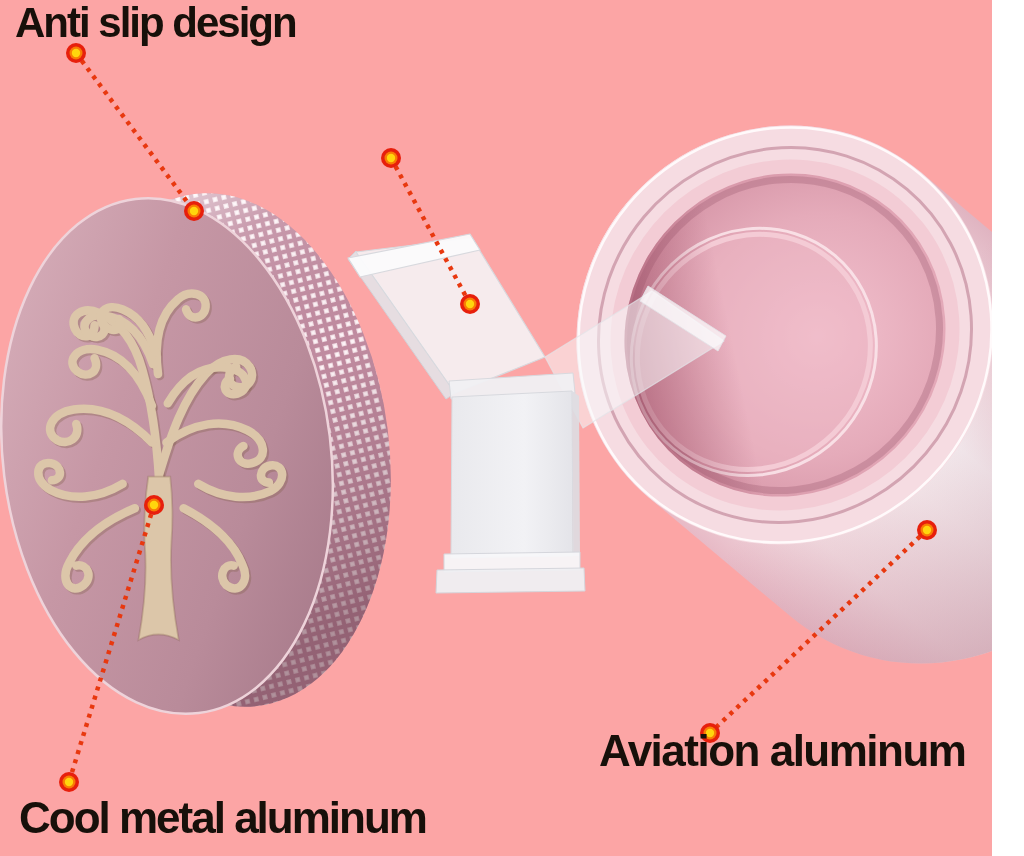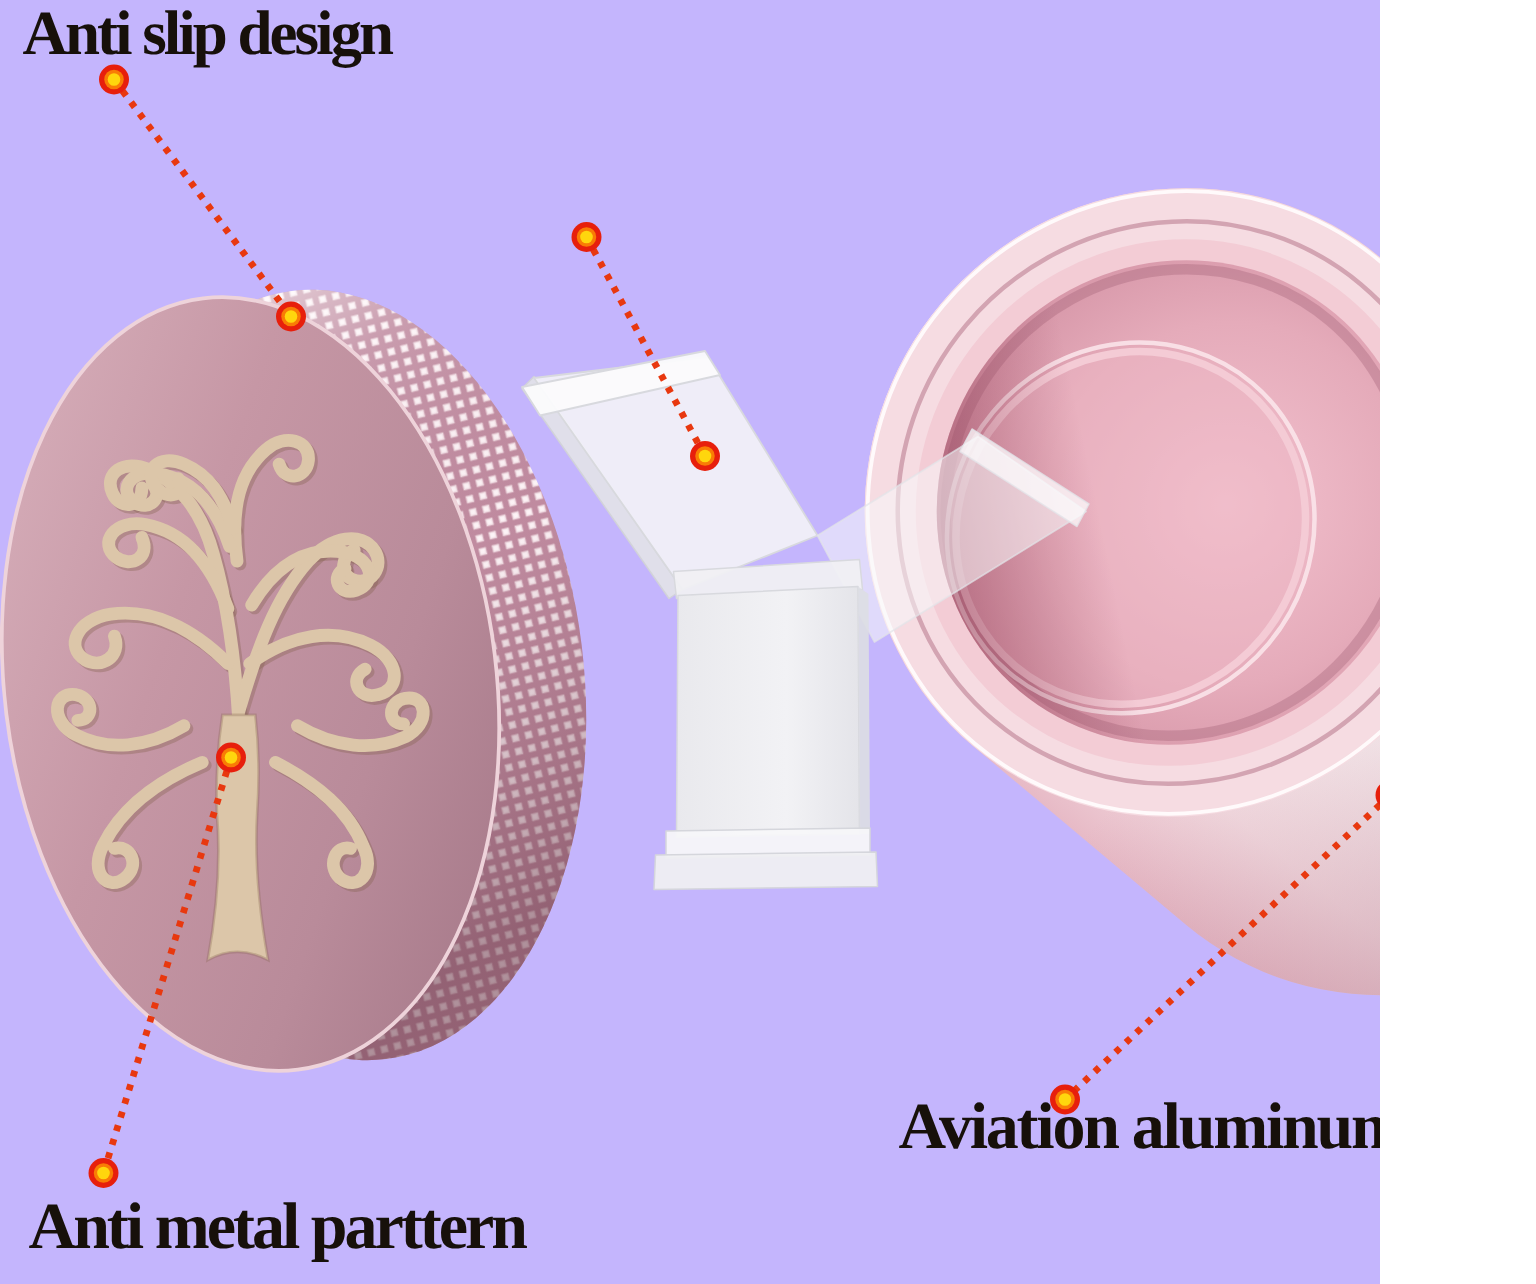--- a/index.html
+++ b/index.html
@@ -1,18 +1,18 @@
 <!DOCTYPE html>
 <html><head>
 <meta charset="utf-8">
 <style>
   html,body{margin:0;padding:0;background:#ffffff;}
   #stage{
-    position:relative;width:920px;height:856px;overflow:hidden;
-    background:#c4b5fd;font-family:Liberation Serif, serif;
+    position:relative;width:992px;height:856px;overflow:hidden;
+    background:#fca5a5;font-family:Liberation Sans, sans-serif;
   }
   #scene{position:absolute;left:0;top:0;width:1024px;height:856px;}
   .callout-label{
     position:absolute;font-weight:bold;color:#17100a;
     letter-spacing:-1.5px;white-space:nowrap;line-height:1.1;
   }
   .lbl-anti{left:15px;top:0px;font-size:42px;letter-spacing:-2px;}
   .lbl-removable{left:329px;top:98px;font-size:46px;letter-spacing:-1px;}
   .lbl-cool{left:19px;top:794px;font-size:44px;letter-spacing:-2px;}
   .lbl-aviation{left:599px;top:727px;font-size:44px;letter-spacing:-1.5px;}
@@ -189,15 +189,15 @@
       </g>
       <g>
         <circle cx="710" cy="733" r="10" fill="#e71f0c"></circle>
           <circle cx="710" cy="733" r="6.5" fill="#f97c05"></circle>
           <circle cx="710" cy="733" r="4.2" fill="#ffd60d"></circle>
       </g>
     </g>
   </svg>
 
   <div class="callout-label lbl-anti">Anti slip design</div>
-  <div class="callout-label lbl-cool">Anti metal parttern</div>
+  <div class="callout-label lbl-cool">Cool metal aluminum</div>
   <div class="callout-label lbl-aviation">Aviation aluminum</div>
 </div>
 
 </body></html>

